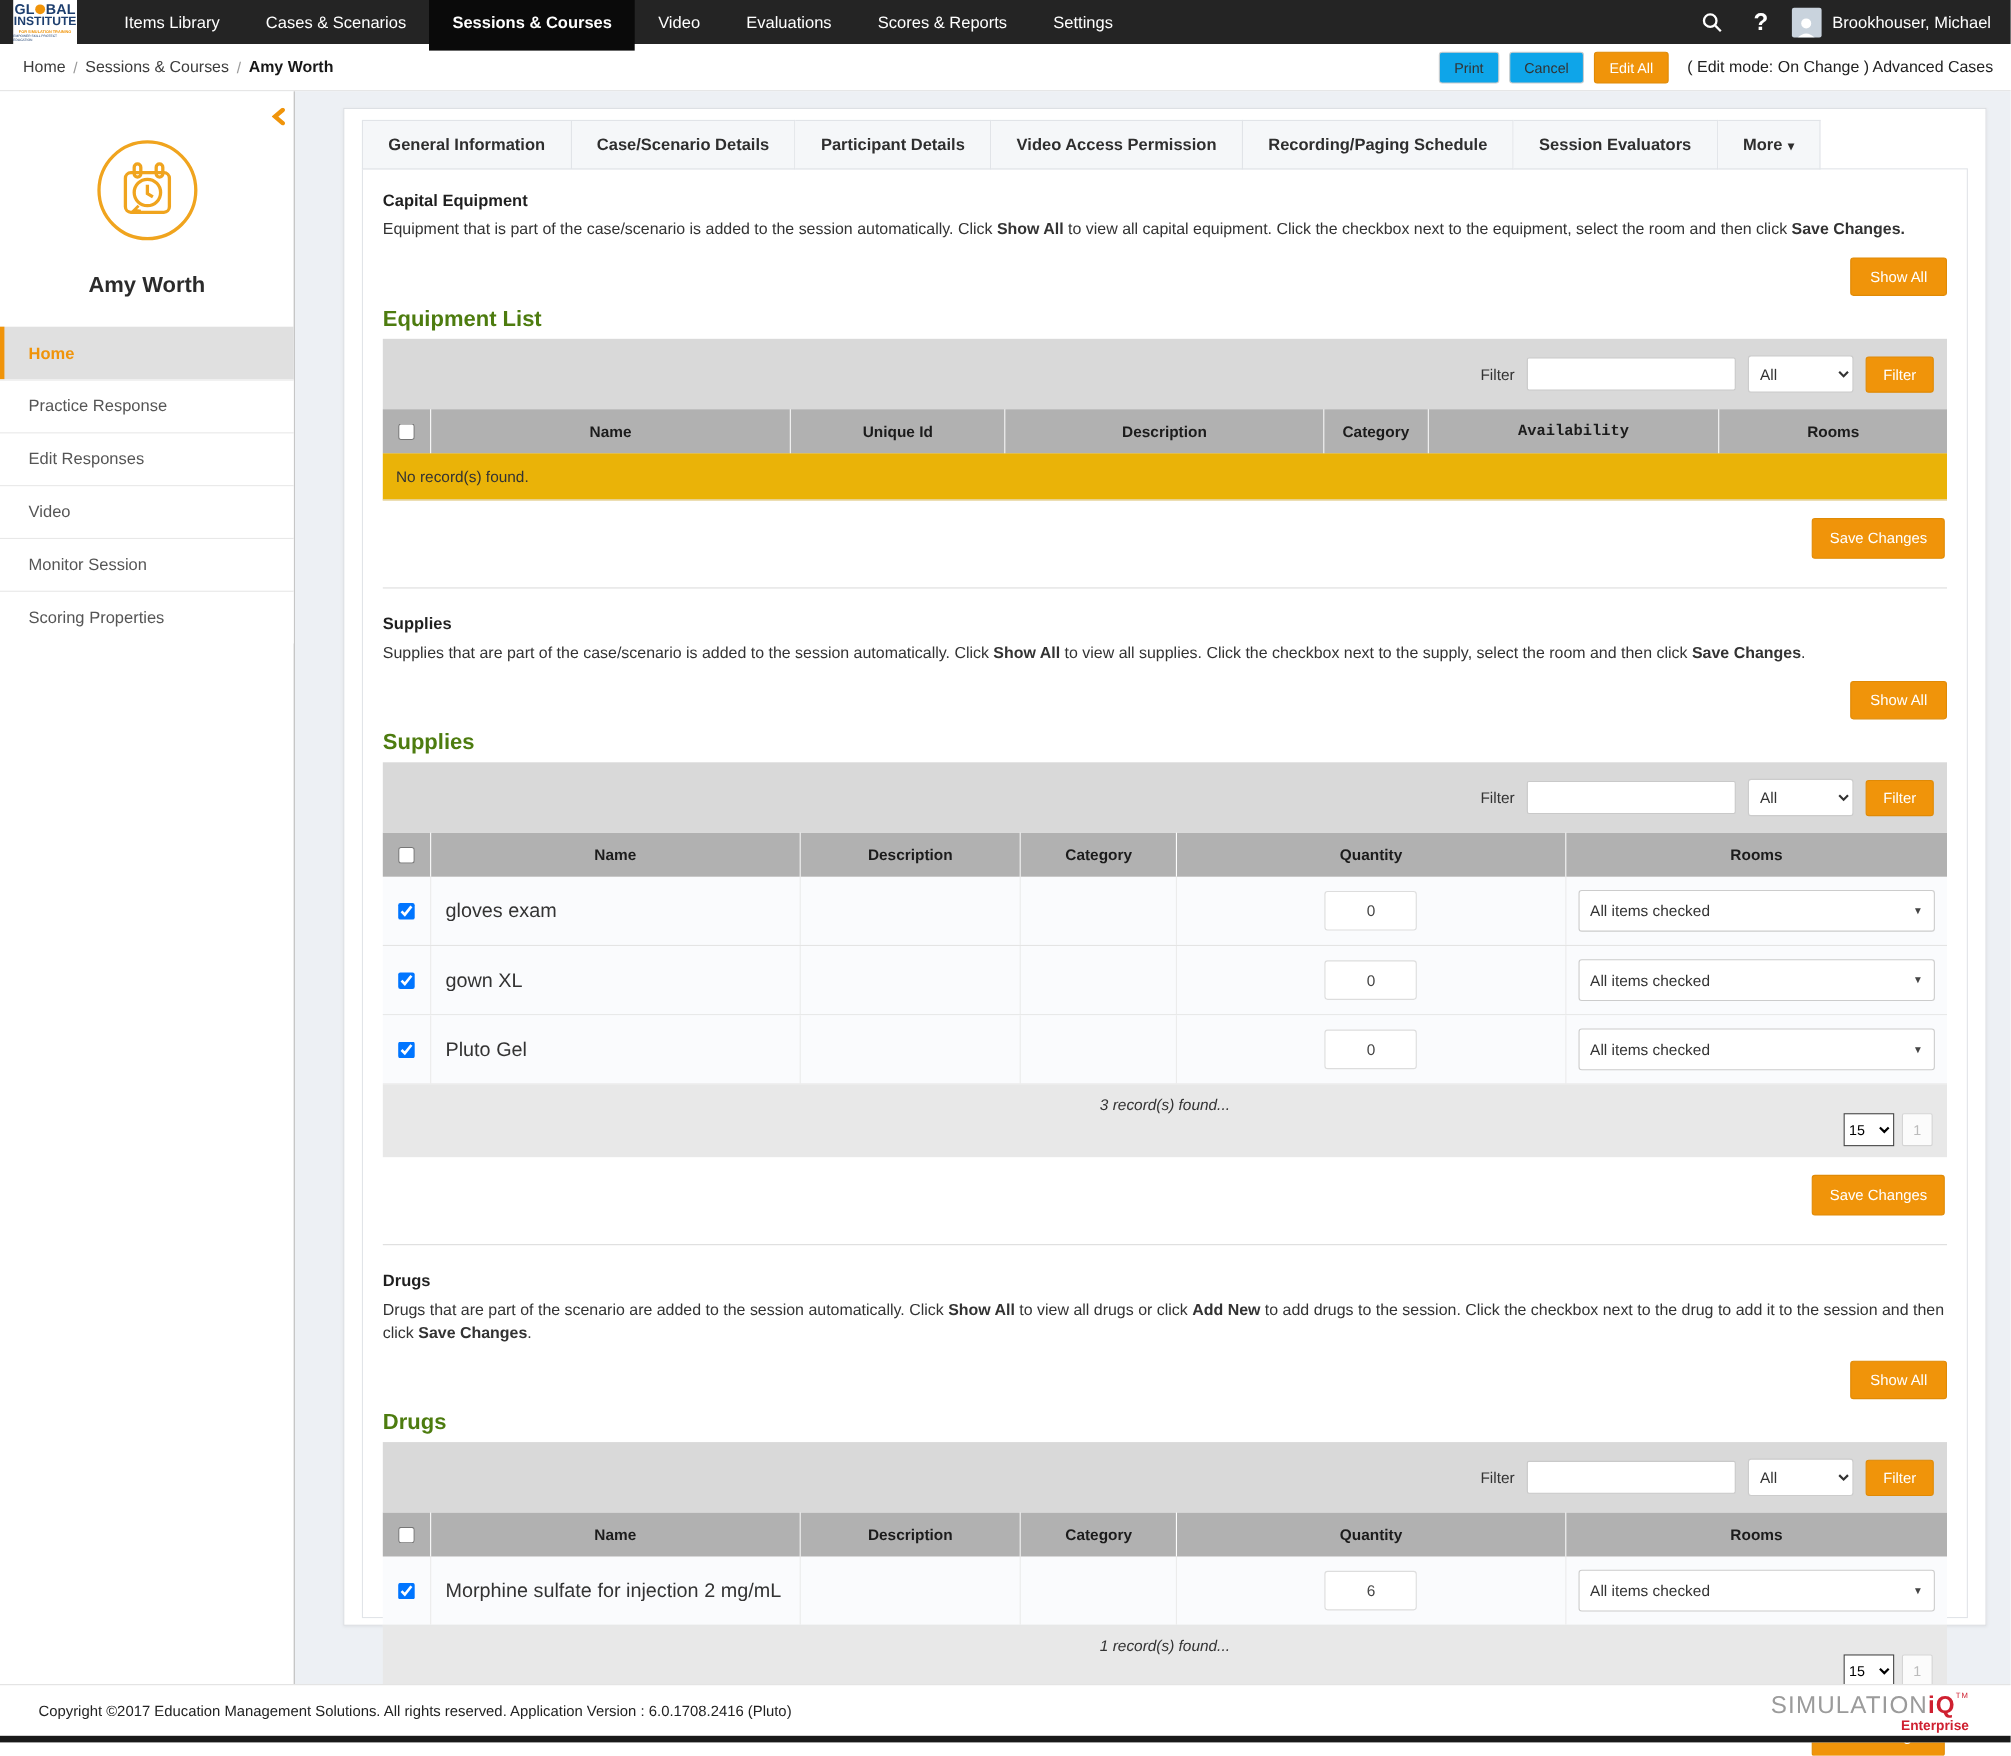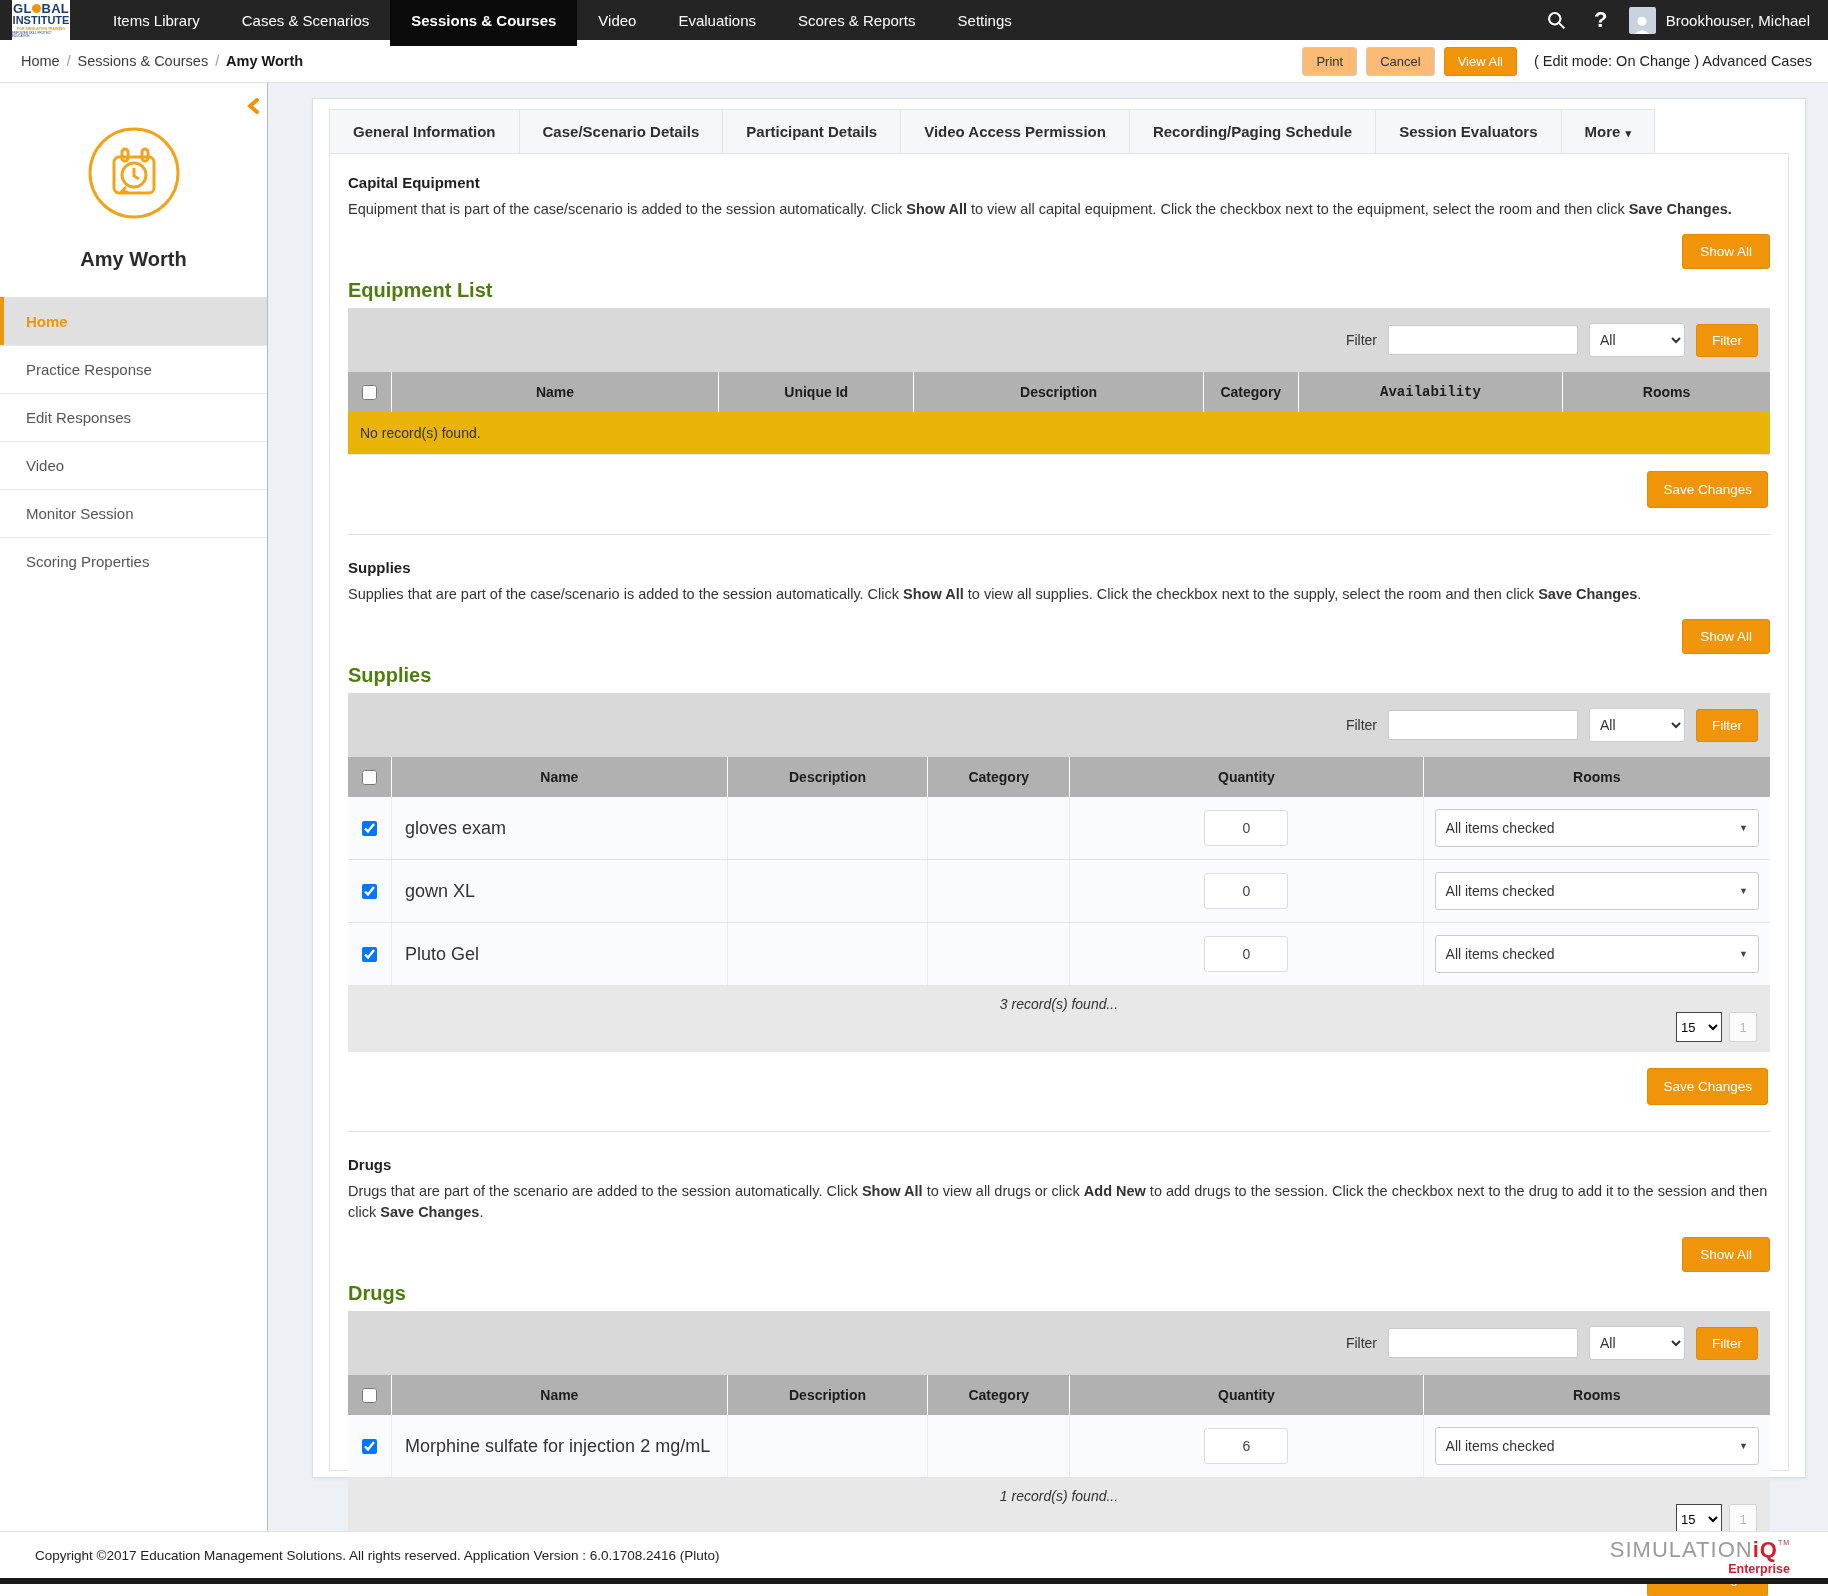--- a/index.html
+++ b/index.html
@@ -22,21 +22,21 @@
   .hdr-ic { width:44px; height:52px; display:flex; align-items:center; justify-content:center; cursor:pointer; }
   .avatar { width:27px; height:27px; background:#c9d3dd; border-radius:2px; display:flex; align-items:flex-end; justify-content:center; overflow:hidden; margin:0 10px 0 6px; }
   .username { color:#fff; font-size:15px; white-space:nowrap; }
 
   
   .crumb-bar { height:43px; background:#fff; border-bottom:1px solid #e0e0e0; display:flex; align-items:center; padding:0 16px 0 21px; }
   .crumb { font-size:14.5px; color:#3c3c3c; cursor:pointer; }
   .crumb-sep { color:#999; margin:0 7px; }
   .crumb-current { font-weight:700; color:#181818; }
   .crumb-actions { margin-left:auto; display:flex; align-items:center; gap:9px; }
-  .btn-plain { background:#fdba74; border:1px solid #ccc; border-radius:3px; font-size:13px; color:#333;
+  .btn-plain { background:#0ea5e9; border:1px solid #ccc; border-radius:3px; font-size:13px; color:#333;
     padding:6px 13px; cursor:pointer; font-family:inherit; }
   .btn-orange { background:#f0940a; border:1px solid #e08a06; border-radius:3px; font-size:13px; color:#fff;
     padding:6px 13px; cursor:pointer; font-family:inherit; }
   .edit-mode { font-size:14.5px; color:#222; margin-left:8px; white-space:nowrap; }
 
   
   .main { height:1448px; display:flex; background:#edf0f4; position:relative; }
   .sidebar { width:268px; background:#fff; border-right:1px solid #b9b9b9; position:relative; flex:none; }
   .collapse-btn { position:absolute; top:14px; right:4px; width:20px; height:20px; background:transparent; border:none; cursor:pointer; padding:0; }
   .profile { padding-top:42px; text-align:center; }
@@ -149,21 +149,21 @@
 
 <div class="crumb-bar">
   <span class="crumb">Home</span>
   <span class="crumb-sep">/</span>
   <span class="crumb">Sessions &amp; Courses</span>
   <span class="crumb-sep">/</span>
   <span class="crumb crumb-current">Amy Worth</span>
   <div class="crumb-actions">
     <button class="btn-plain">Print</button>
     <button class="btn-plain">Cancel</button>
-    <button class="btn-orange">View All</button>
+    <button class="btn-orange">Edit All</button>
     <span class="edit-mode">( Edit mode: On Change ) Advanced Cases</span>
   </div>
 </div>
 
 <div class="main">
 
   <aside class="sidebar">
     <button class="collapse-btn">
       <svg width="13" height="16" viewBox="0 0 13 16" fill="none" stroke="#f0940a" stroke-width="4" stroke-linecap="round">
           <polyline points="10,2 3,8 10,14"></polyline>

